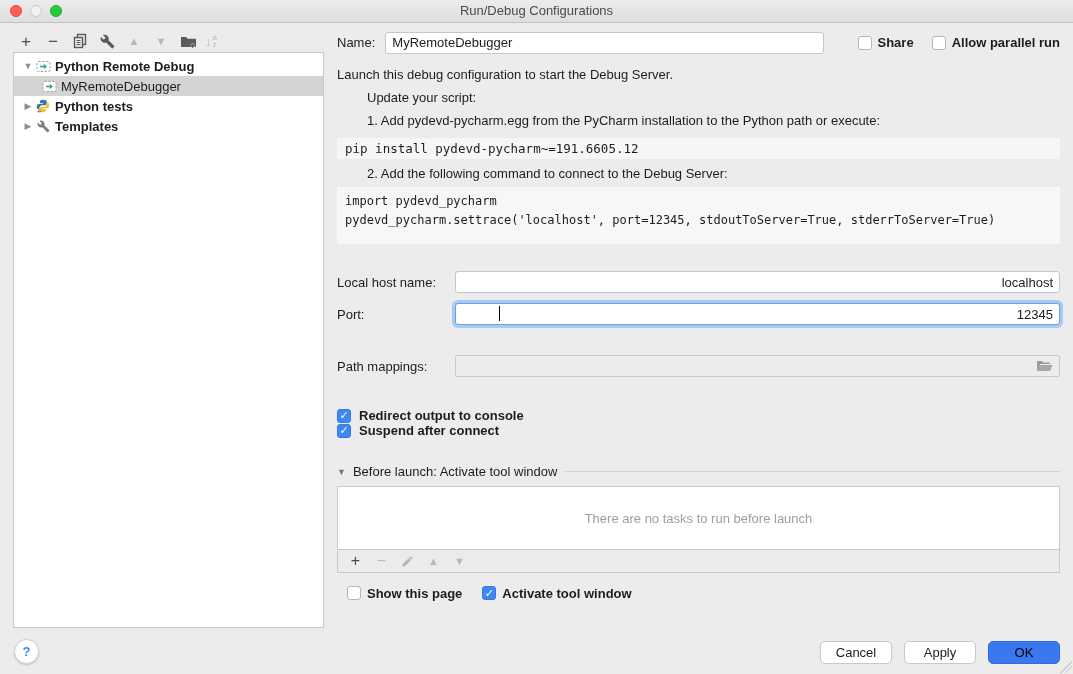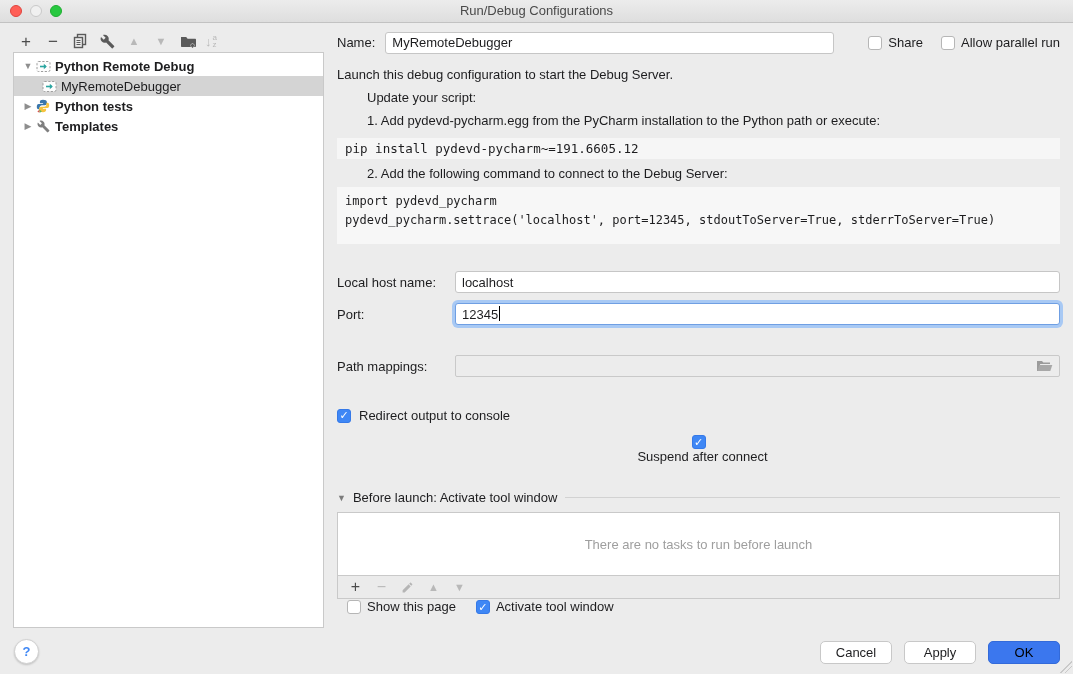--- a/index.html
+++ b/index.html
@@ -43,47 +43,47 @@
   .namerow{display:flex;align-items:center;height:23px;}
   .namerow .nlabel{margin-right:10px;text-align:center;}
   .text-input{height:20px;border:1px solid #c6c6c6;border-radius:3px;background:#fff;
     padding:0 6px;font-family:"Liberation Sans",sans-serif;font-size:13px;color:#1d1d1f;outline:none;box-sizing:content-box;}
   .namerow .text-input{flex:1;}
   .cbgroup{display:flex;align-items:center;margin-left:34px;}
   .cb{width:14px;height:14px;border:1px solid #b6b6b6;border-radius:3px;background:#fff;
     display:inline-flex;align-items:center;justify-content:center;box-sizing:border-box;flex:0 0 14px;}
   .cb.checked{background:#3f87f5;border-color:#3579e8;color:#fff;font-size:11px;}
   .cb.checked::after{content:"✓";}
-  .cblabel{margin-left:6px;}
+  .cblabel{margin-left:6px;font-weight:bold;}
   .desc{margin-top:13px;line-height:16px;}
   .desc2{margin-top:7px;line-height:16px;margin-left:30px;}
   .codestrip{margin-top:9px;background:#f6f6f6;padding:2px 8px;height:17px;line-height:17px;
     font-family:"DejaVu Sans Mono",monospace;font-size:12.5px;white-space:pre;}
   .codeblock{margin-top:5px;background:#f7f7f7;padding:5px 8px 14px 8px;
     font-family:"DejaVu Sans Mono",monospace;font-size:12px;line-height:19px;white-space:pre;}
   .formrow{display:flex;align-items:center;height:22px;}
   .formrow .flabel{flex:0 0 118px;}
   .formrow .fwrap{flex:1;position:relative;display:flex;}
-  .formrow .text-input{flex:1;}
+  .formrow .text-input{flex:1;text-align:right;}
   .focused{border:1px solid #6f9fe3;box-shadow:0 0 0 3px #a8c9f4;}
   .caret{position:absolute;left:44px;top:3px;width:1px;height:15px;background:#000;}
   .pathfield{flex:1;height:22px;border:1px solid #c9c9c9;border-radius:2px;background:#ececec;
     display:flex;align-items:center;justify-content:flex-end;padding-right:6px;box-sizing:border-box;}
   .checkrow{display:flex;align-items:center;}
   .checkrow .cblabel{margin-left:8px;}
   .blheader{display:flex;align-items:center;margin-top:26px;}
   .blheader .blarrow{font-size:9px;color:#7b7b7b;margin-right:7px;}
   .blheader .blline{flex:1;height:1px;background:#d2d2d2;margin-left:8px;}
   .taskbox{margin-top:7px;height:64px;background:#fff;border:1px solid #c9c9c9;
     display:flex;align-items:center;justify-content:center;color:#9e9e9e;box-sizing:border-box;}
   .tasktb{height:23px;border:1px solid #c9c9c9;border-top:none;background:#ebebeb;
     display:flex;align-items:center;gap:7px;padding-left:8px;box-sizing:border-box;}
   .tasktb .tbtn{width:19px;height:19px;font-size:16px;}
   
-  .footcheck{display:flex;align-items:flex-end;padding-left:10px;}
+  .footcheck{margin-top:13px;display:flex;align-items:flex-start;padding-left:10px;}
   .footcheck .gap{width:20px;}
   .helpbtn{position:absolute;left:14px;bottom:10px;width:23px;height:23px;border-radius:50%;
     background:#fff;border:1px solid #d0d0d0;box-shadow:0 1px 2px rgba(0,0,0,.18);
     display:flex;align-items:center;justify-content:center;color:#3f87f5;font-weight:bold;font-size:13px;}
   .btnrow{position:absolute;right:13px;bottom:10px;display:flex;gap:12px;}
   .btn{min-width:72px;height:23px;border:1px solid #c8c8c8;border-radius:5px;background:#fff;
     font-family:"Liberation Sans",sans-serif;font-size:13px;color:#1d1d1f;
     display:flex;align-items:center;justify-content:center;box-sizing:border-box;}
   .btn.primary{background:#3b77ee;border-color:#336ad9;color:#000000;}
   .grip{position:absolute;right:1px;bottom:1px;width:12px;height:12px;
@@ -230,21 +230,21 @@
         <path fill="#9b9b9b" d="M1 12V2h5l1.3 1.6H14V5H4.2L2.6 12z"></path>
         <path fill="#a8a8a8" d="M3.3 6h13l-2 6H1.3z"></path>
       </svg>
     </span>
   </div>
 
   <div class="checkrow" style="margin-top:31px;">
     <span class="cb checked"></span>
     <span class="cblabel">Redirect output to console</span>
   </div>
-  <div class="checkrow" style="margin-top:12px;flex-direction:column;">
+  <div class="checkrow" style="margin-top:0;">
     <span class="cb checked"></span>
     <span class="cblabel">Suspend after connect</span>
   </div>
 
   <div class="blheader">
     <span class="blarrow">▼</span>
     <span>Before launch: Activate tool window</span>
     <span class="blline"></span>
   </div>
 

